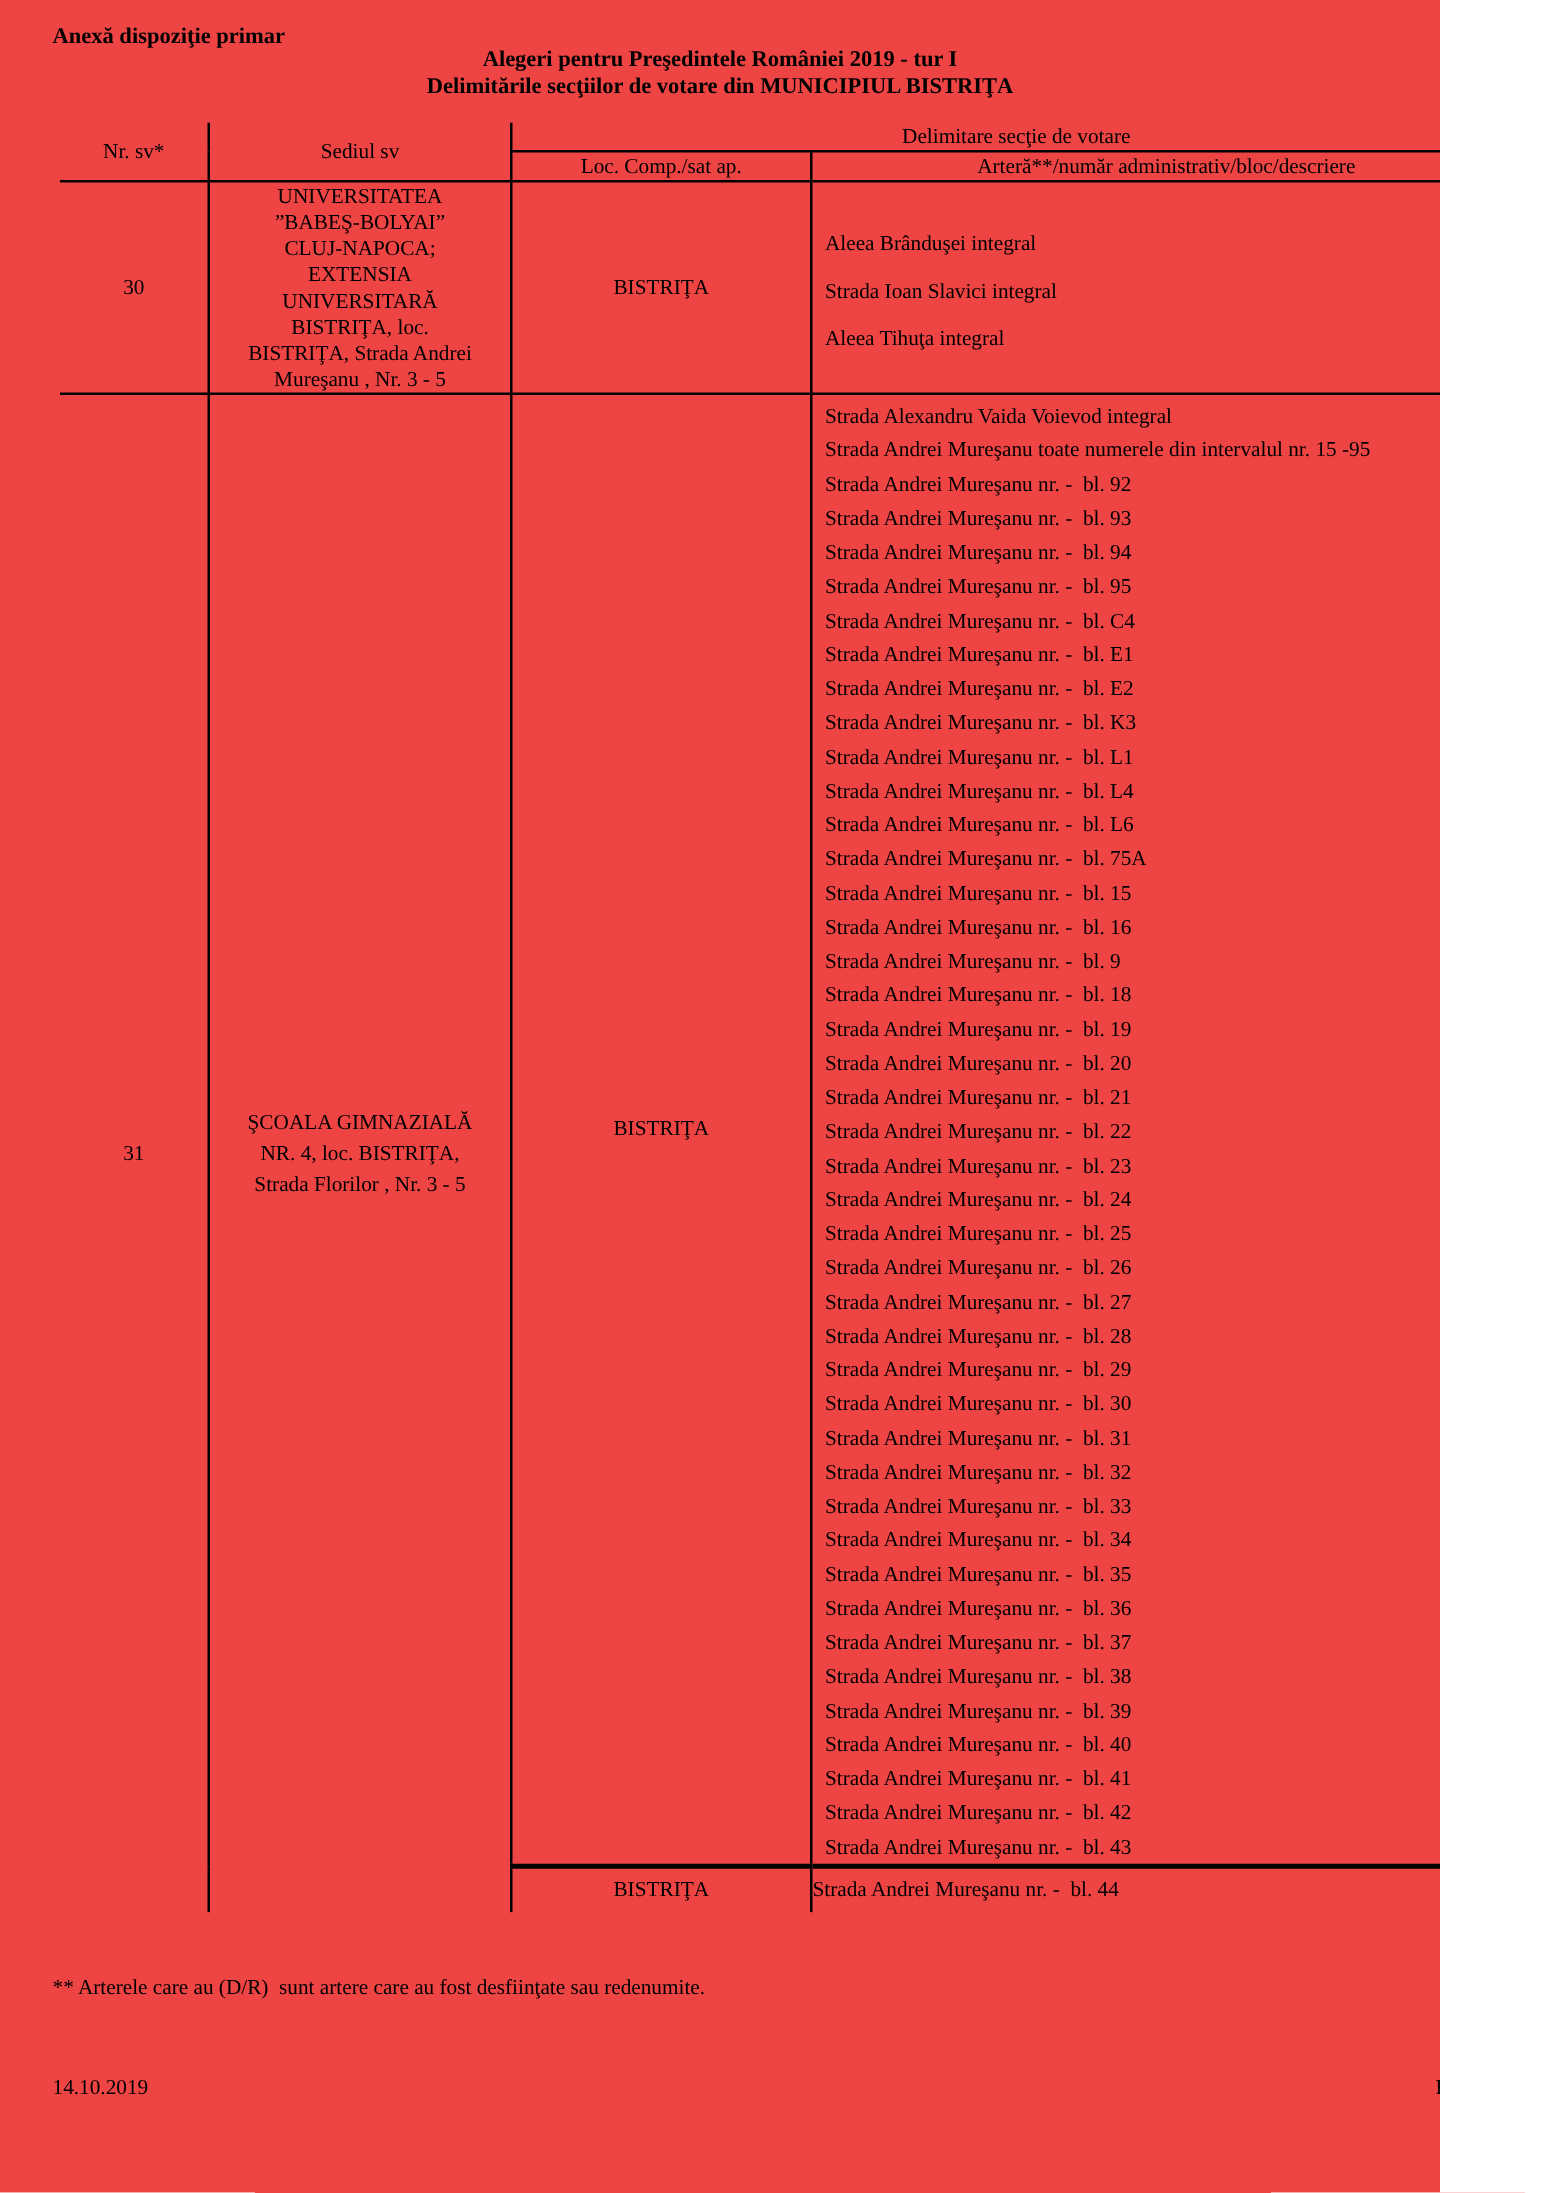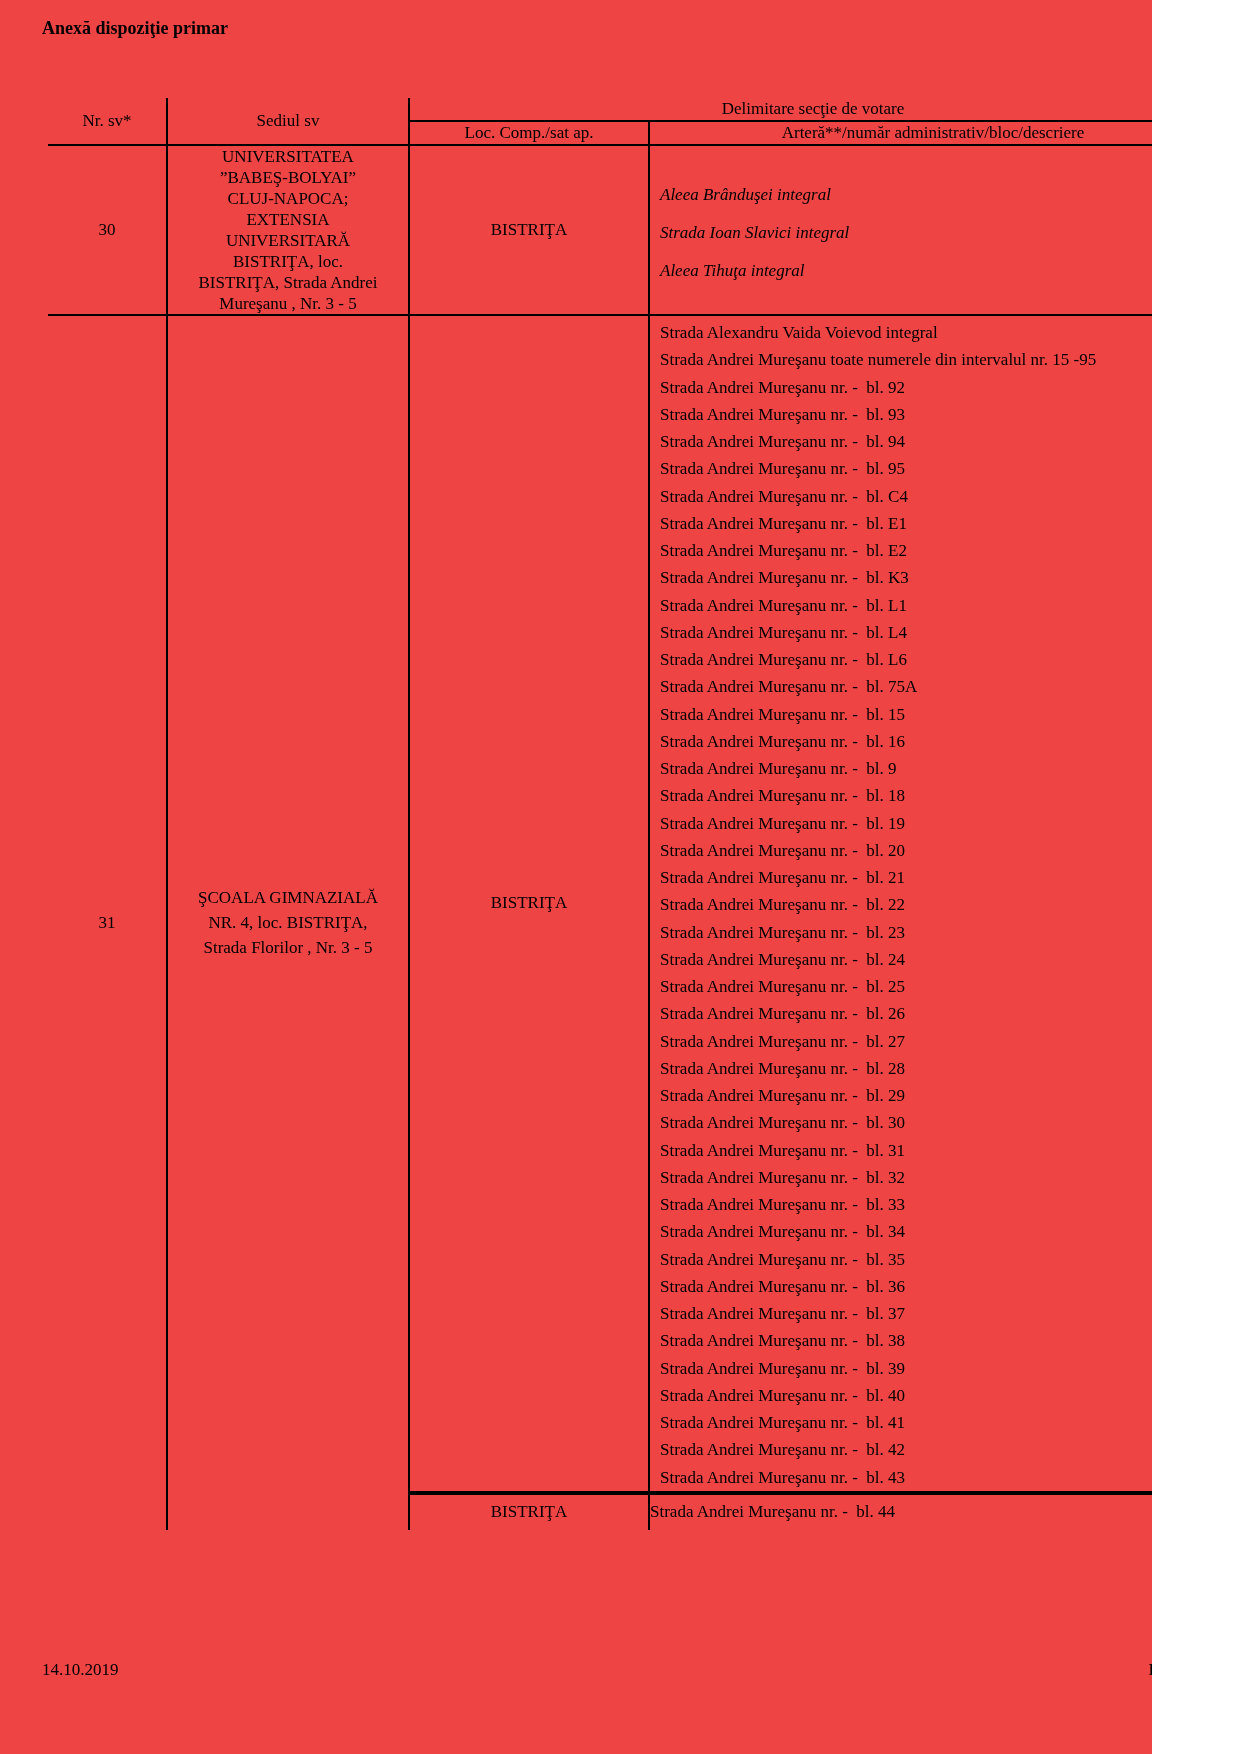--- a/index.html
+++ b/index.html
@@ -56,21 +56,21 @@
   .hdr-thick-bottom { border-bottom-width: 5px; }
   .cell-center { text-align: center; }
   .row-30 { height: 166px; }
   .row-31a { height: 1176px; }
   .row-31b { height: 40px; }
   .row-31b td { border-top-width: 4px; }
   .sediu-cell { text-align: center; }
   .sediu-line-r30 { line-height: 21px; white-space: pre-wrap; }
   .sediu-line-r31 { line-height: 25px; white-space: pre-wrap; }
   .artera-cell { vertical-align: top; }
-  .artera-list-r30 { padding: 6px 10px 0 10px; font-style: italic; }
+  .artera-list-r30 { padding: 6px 10px 0 10px; }
   .artera-list-r30 .artery-line { line-height: 38px; white-space: pre-wrap; }
   .artera-list-r31 { padding: 3px 10px 0 10px; }
   .artera-list-r31 .artery-line { line-height: 27.25px; white-space: pre-wrap; font-family: Liberation Serif, serif; }
   .artera-cell-sub { padding-left: 10px; white-space: pre-wrap; }
   .footnotes {
     position: absolute;
     left: 42px;
     top: 1532px;
     font-size: 17px;
     line-height: 23px;
@@ -92,20 +92,24 @@
     padding-left: 40px;
   }
 </style>
 </head>
 <body>
 
 <div class="page">
 
   <div class="annex-label">Anexă dispoziţie primar</div>
 
+  <div class="title-block">
+    <div>Alegeri pentru Preşedintele României 2019 - tur I</div>
+    <div>Delimitările secţiilor de votare din MUNICIPIUL BISTRIŢA</div>
+  </div>
 
   <table class="delim-table">
     <colgroup>
       <col class="col-nr">
         <col class="col-sediu">
         <col class="col-loc">
         <col class="col-art">
     </colgroup>
     <thead>
       <tr class="hdr-top">
@@ -201,18 +205,19 @@
         </td>
       </tr>
       <tr class="row-31b">
         <td class="cell-center">BISTRIŢA</td>
         <td class="artera-cell-sub">Strada Andrei Mureşanu nr. -  bl. 44</td>
       </tr>
     </tbody>
   </table>
 
   <div class="footnotes">
+    <div>** Arterele care au (D/R)  sunt artere care au fost desfiinţate sau redenumite.</div>
   </div>
 
   <div class="footer-date">14.10.2019</div>
   <div class="footer-page">Pagina 13</div>
 
 </div>
 
 </body></html>

